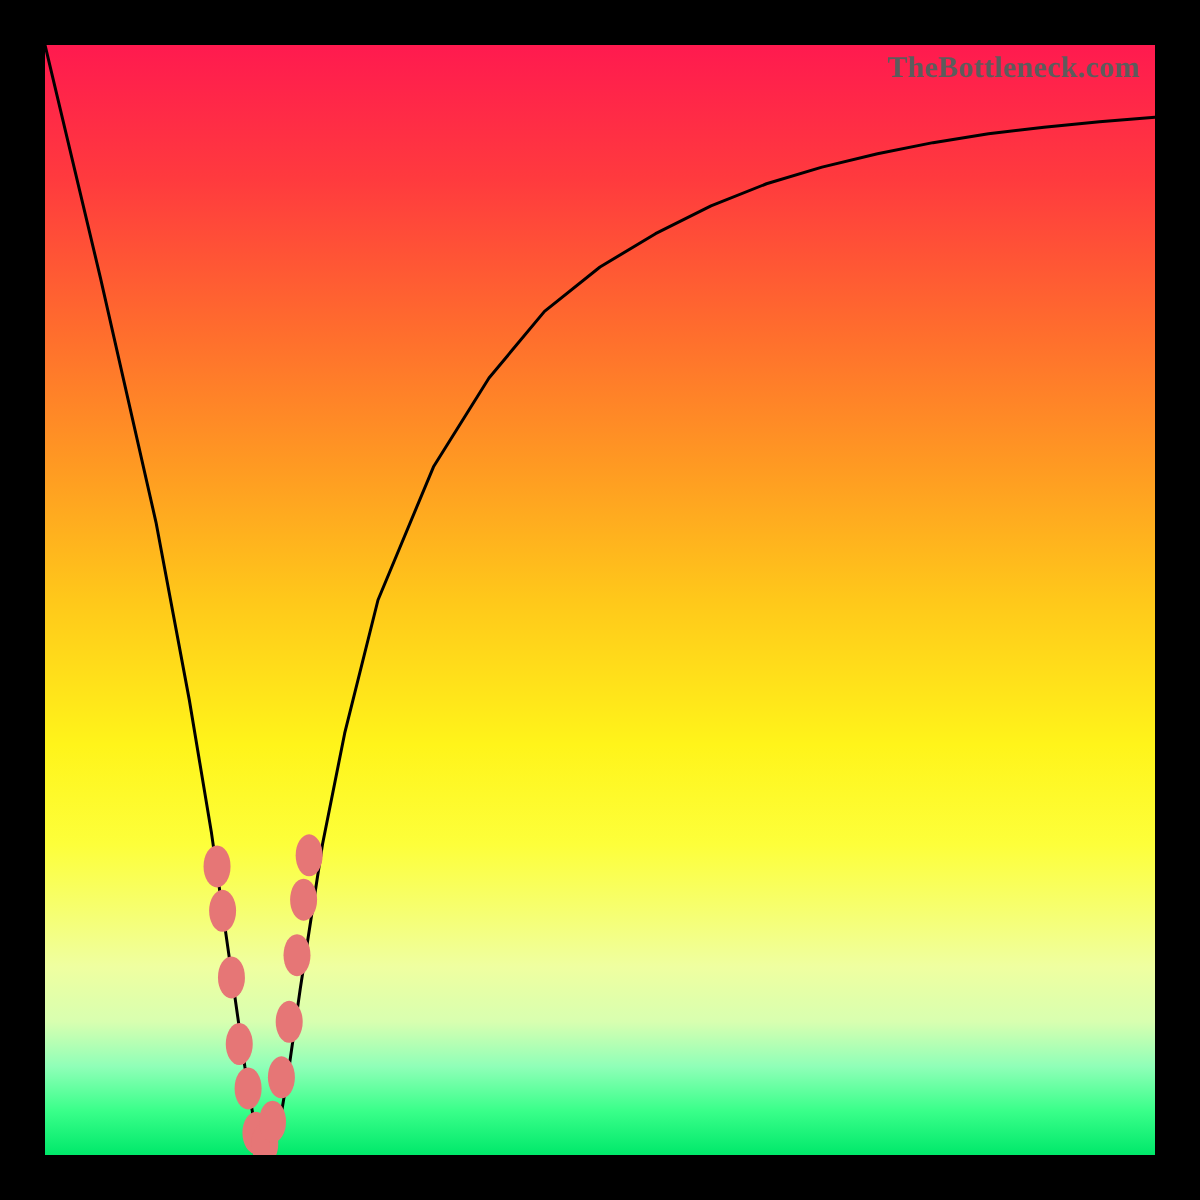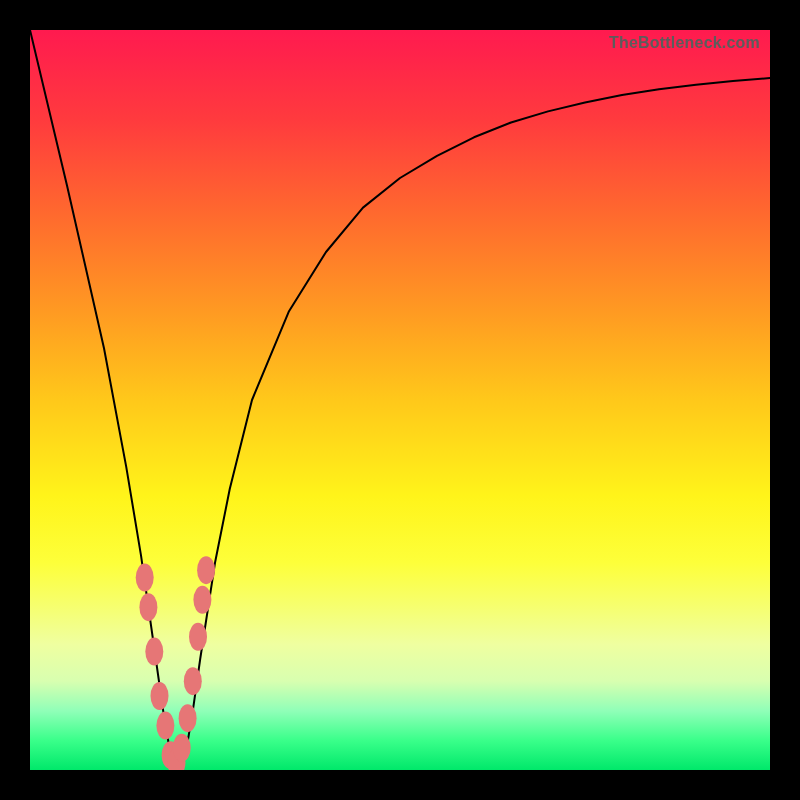--- a/index.html
+++ b/index.html
@@ -34,22 +34,22 @@
       #d8ffb0 88%,
       #90ffb8 92%,
       #3aff8a 96%,
       #00e86a 100%
     );
   }
   .watermark {
     position: absolute;
     top: 4px;
     right: 10px;
-    font-family: Liberation Sans, sans-serif;
-    font-size: 16px;
+    font-family: Liberation Serif, serif;
+    font-size: 20px;
     font-weight: 600;
     color: #5c5c5c;
     letter-spacing: 0.2px;
     user-select: none;
   }
   svg.curves {
     position: absolute;
     left: 0;
     top: 0;
     width: 740px;

